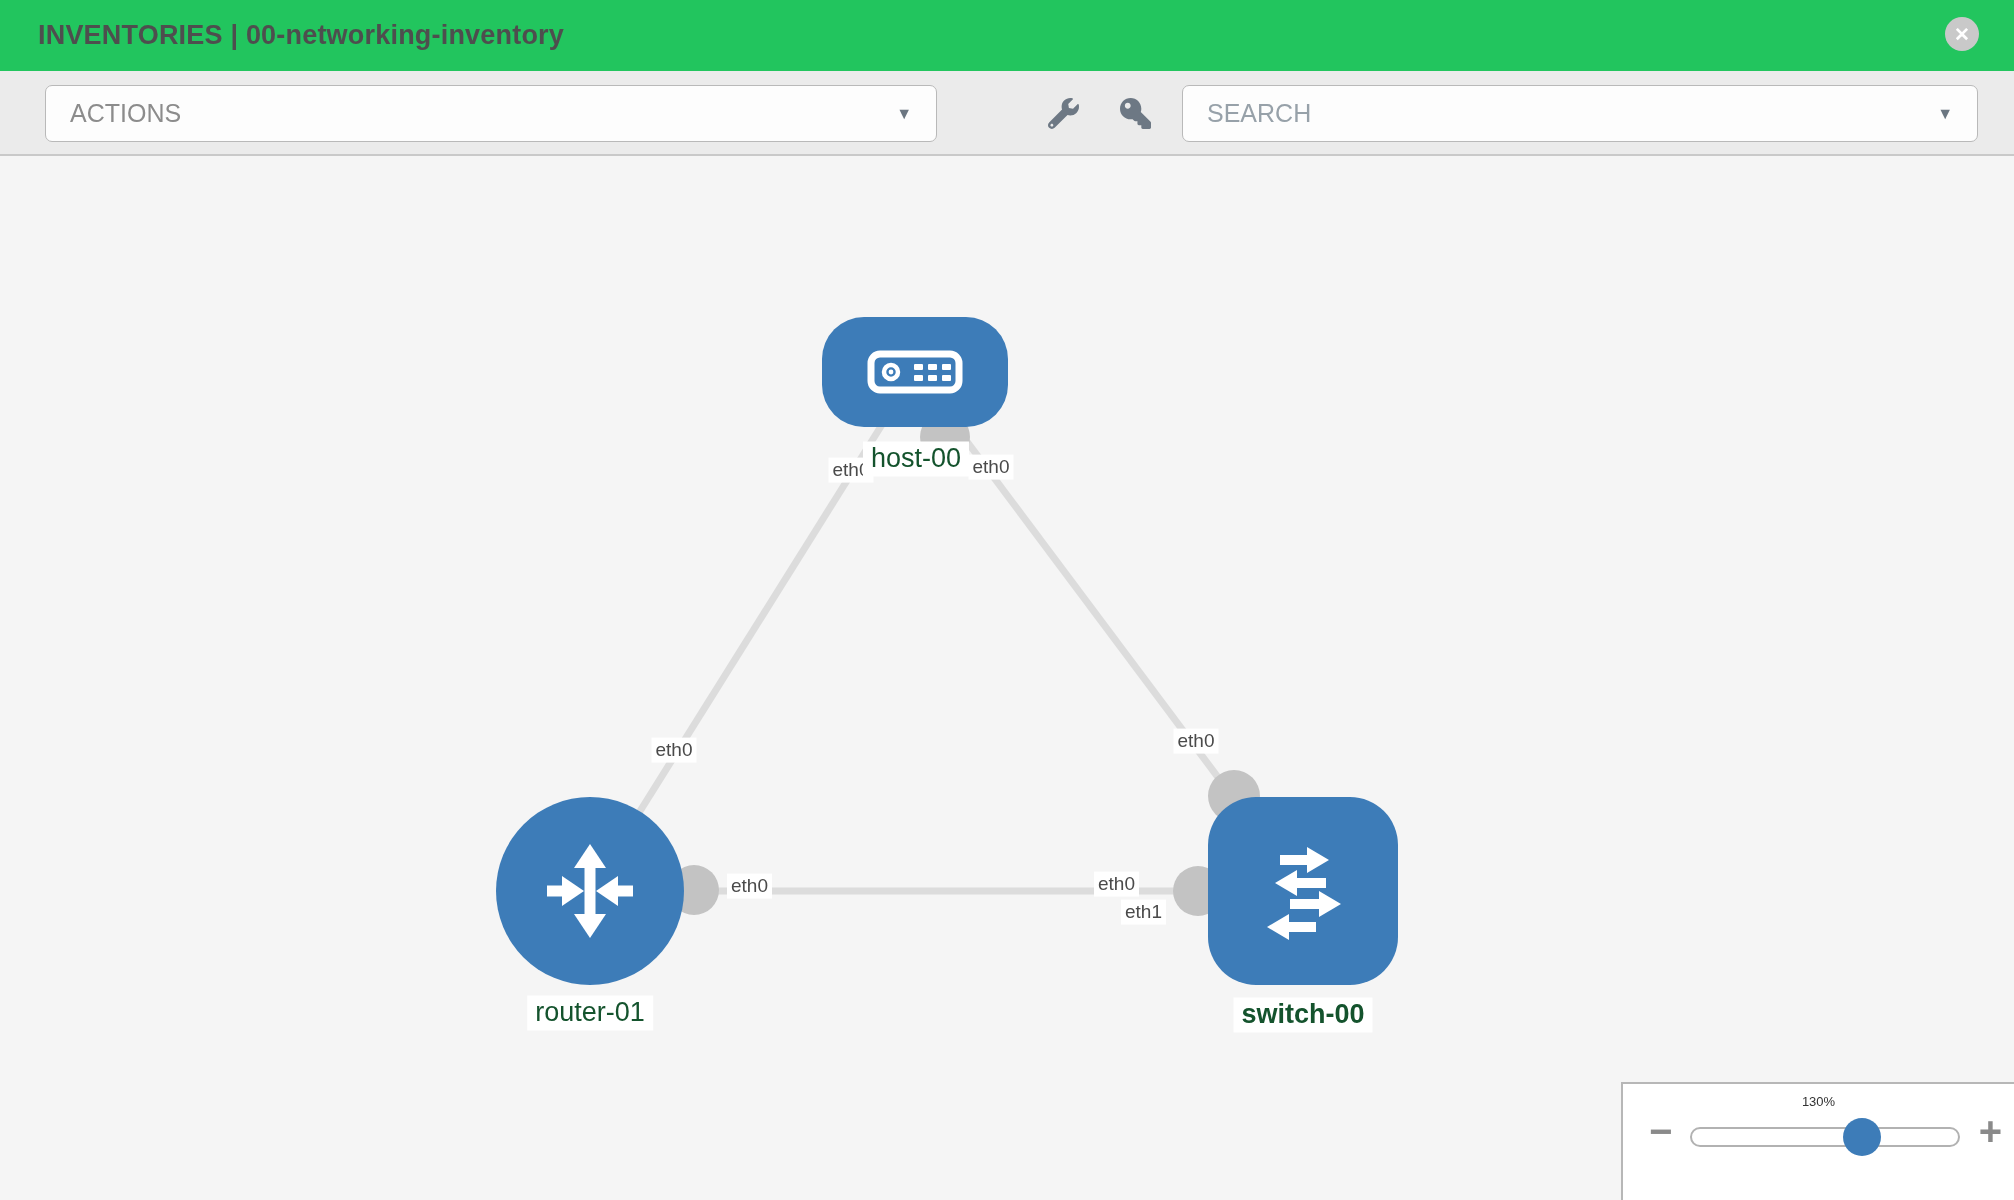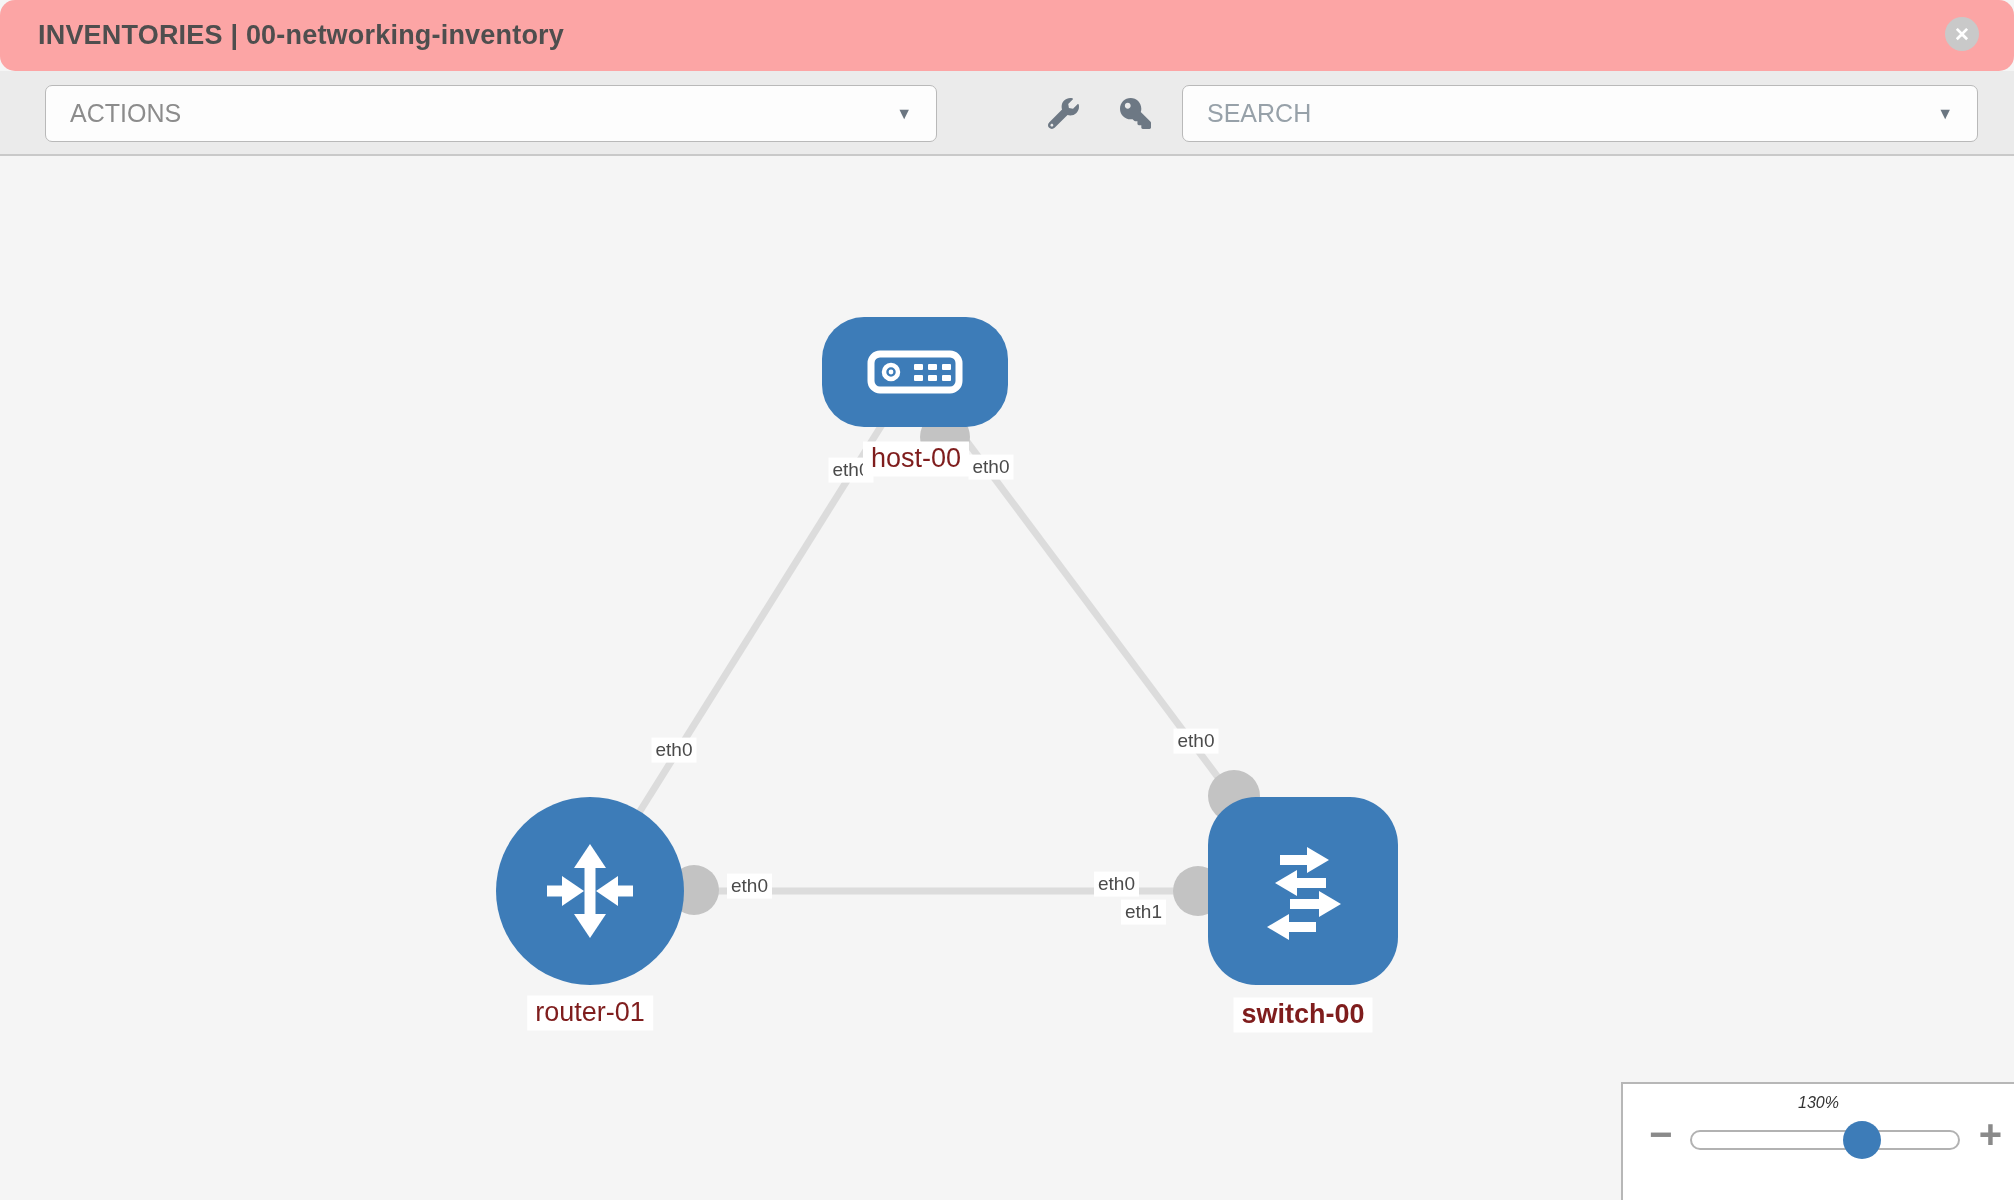--- a/index.html
+++ b/index.html
@@ -5,28 +5,28 @@
   * { margin:0; padding:0; box-sizing:border-box; }
   html,body { width:2014px; height:1200px; overflow:hidden;
     font-family:"Liberation Sans", sans-serif; background:#fff; }
   .screen { position:relative; width:2014px; height:1200px; }
 
   
   .canvas { position:absolute; inset:0; background:#f5f5f5; z-index:0; }
   #topo-svg { position:absolute; inset:0; }
   .node { position:absolute; background:#3d7cb8; display:flex; align-items:center; justify-content:center; z-index:2; }
   .node .node-icon { display:flex; align-items:center; justify-content:center; }
-  .node-label { position:absolute; transform:translate(-50%,-50%); background:#ffffff; color:#7f1d1d;
+  .node-label { position:absolute; transform:translate(-50%,-50%); background:#ffffff; color:#14532d;
     font-size:27px; padding:2px 8px; white-space:nowrap; z-index:4; line-height:1.15; }
   .iface-label { position:absolute; background:#ffffff; color:#4a4a4a; font-size:19px;
     padding:1px 4px; white-space:nowrap; z-index:3; line-height:1.2; }
 
   
-  .header { position:absolute; top:0; left:0; right:0; height:71px; background:#fca5a5;
-    display:flex; align-items:center; padding-left:38px; z-index:5;border-radius:15px; }
+  .header { position:absolute; top:0; left:0; right:0; height:71px; background:#22c55e;
+    display:flex; align-items:center; padding-left:38px; z-index:5; }
   .page-title { font-size:27px; font-weight:bold; color:#4e4e4e; letter-spacing:0.2px; }
   .close-btn { position:absolute; right:35px; top:17px; width:34px; height:34px; border:none;
     border-radius:50%; background:#c9c9c9; color:#ffffff; font-size:19px; font-weight:bold;
     display:flex; align-items:center; justify-content:center; cursor:pointer; line-height:1; }
 
   
   .toolbar { position:absolute; top:71px; left:0; right:0; height:85px; background:#ebebeb;
     border-bottom:2px solid #c9c9c9; z-index:5; }
   .dropdown { position:absolute; top:14px; height:57px; background:#fdfdfd;
     border:1px solid #b9b9b9; border-radius:7px; display:flex; align-items:center;
@@ -37,21 +37,21 @@
   .dd-search .dd-label { color:#97a1a9; }
   .caret { margin-left:auto; color:#6b7681; font-size:16px; }
   .tool-icons { position:absolute; left:1046px; top:14px; height:57px; display:flex;
     align-items:center; gap:38px; }
   .tool-icon { width:34px; height:34px; display:flex; align-items:center; justify-content:center; cursor:pointer; }
   .tool-icon svg { fill:#6d7884; }
 
   
   .zoom-panel { position:absolute; right:0; bottom:0; width:393px; height:118px; background:#ffffff;
     border-top:2px solid #b7b7b7; border-left:2px solid #b7b7b7; z-index:6; }
-  .zoom-value { margin-top:10px; text-align:center; font-size:16px; color:#333333;font-style:italic; }
+  .zoom-value { margin-top:10px; text-align:center; font-size:13px; color:#333333; }
   .zoom-row { position:relative; height:44px; margin-top:6px; }
   .zoom-minus { position:absolute; left:26px; top:-6px; font-size:40px; font-weight:bold;
     color:#8a8a8a; cursor:pointer; line-height:44px; }
   .zoom-plus { position:absolute; right:12px; top:-6px; font-size:40px; font-weight:bold;
     color:#8a8a8a; cursor:pointer; line-height:44px; }
   .zoom-track { position:absolute; left:67px; top:12px; width:270px; height:20px; background:#ffffff;
     border:2px solid #b2b2b2; border-radius:11px; cursor:pointer; }
   .zoom-thumb { position:absolute; top:50%; width:38px; height:38px; border-radius:50%;
     background:#3d7cb8; transform:translate(-50%,-50%); cursor:grab; }
 </style>

